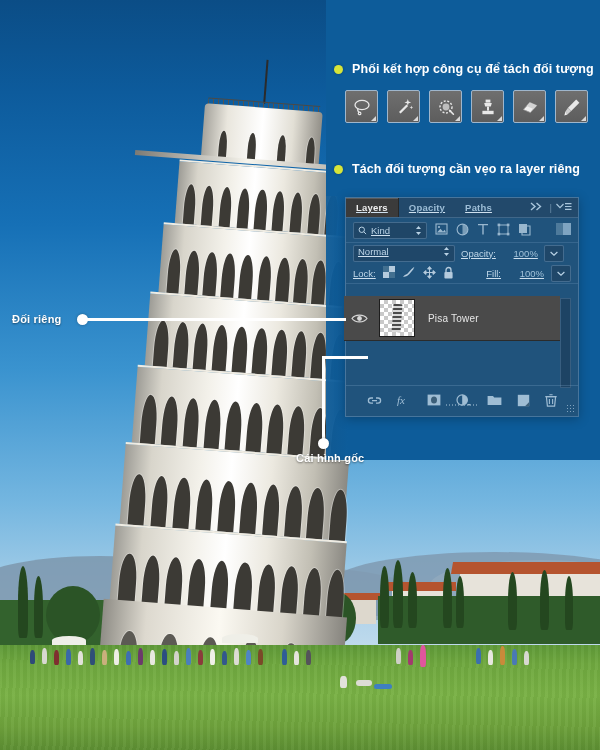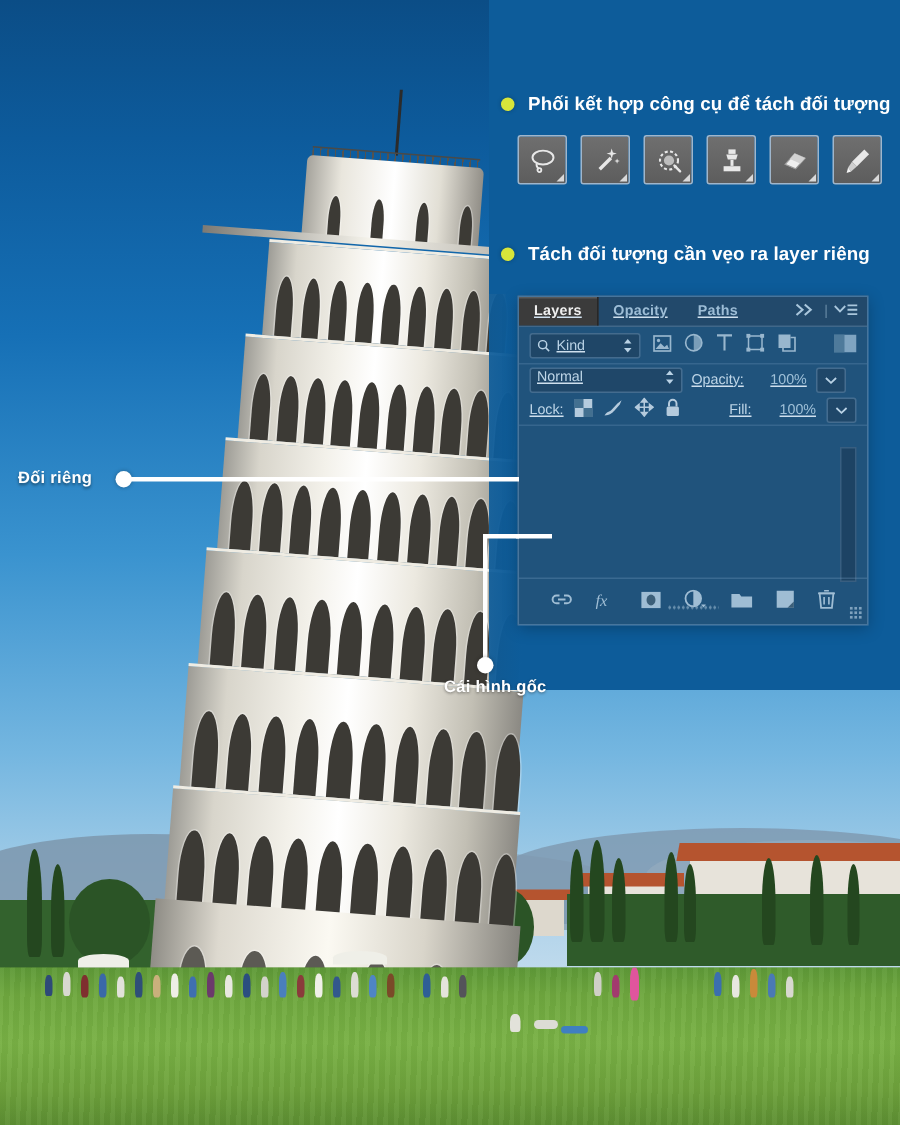--- a/index.html
+++ b/index.html
@@ -550,20 +550,34 @@
       <span style="color:#bdd5e7;margin-left:auto;">Fill:</span>
       <span class="opval">100%</span>
       <span class="ddbtn">
         <svg width="8" height="5" viewBox="0 0 8 5">
             <path d="M0.6 1 L4 4.2 L7.4 1" fill="none" stroke="#b9d2e5" stroke-width="1.2"></path>
           </svg>
       </span>
     </div>
 
     <div class="ps-list">
+      <div class="ps-layer">
+        <span class="eyecell">
+          <svg width="17" height="11" viewBox="0 0 17 11">
+            <path d="M1 5.5 C4 1 13 1 16 5.5 C13 10 4 10 1 5.5 Z" fill="none" stroke="#d9d9d9" stroke-width="1.2"></path>
+            <circle cx="8.5" cy="5.5" r="2.4" fill="#d9d9d9"></circle>
+          </svg>
+        </span>
+        <span class="thumb-wrap">
+          <span class="thumb checker">
+            <span class="mini"></span>
+          </span>
+        </span>
+        <span class="layername">Pisa Tower</span>
+      </div>
     </div>
 
     <div class="ps-scroll"></div>
 
     <div class="ps-bottom">
       <span>
         <svg width="15" height="11" viewBox="0 0 15 11">
             <path d="M6 3 H4 A2.6 2.6 0 0 0 4 8.2 H6 M9 3 H11 A2.6 2.6 0 0 1 11 8.2 H9 M5 5.6 H10" fill="none" stroke="#9fbdd4" stroke-width="1.3"></path>
           </svg>
       </span>

